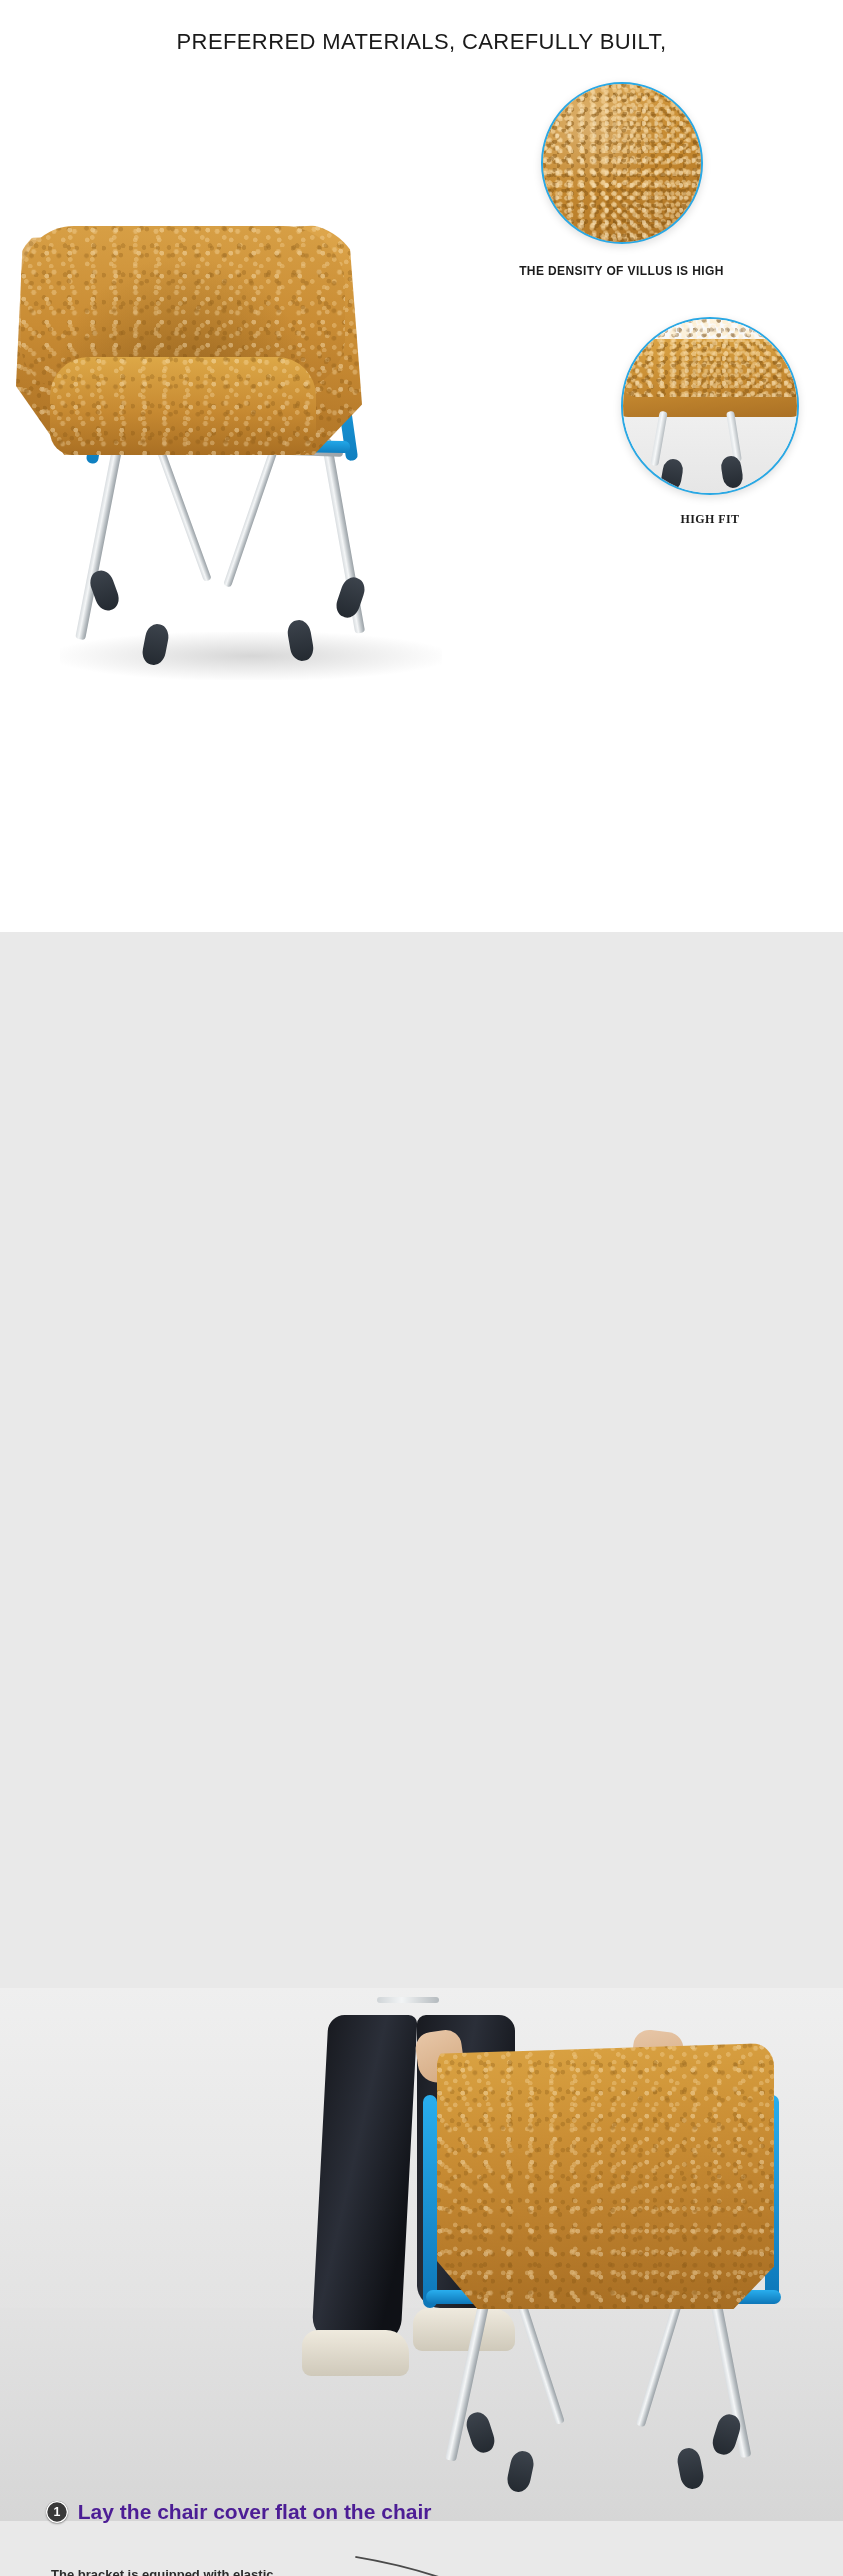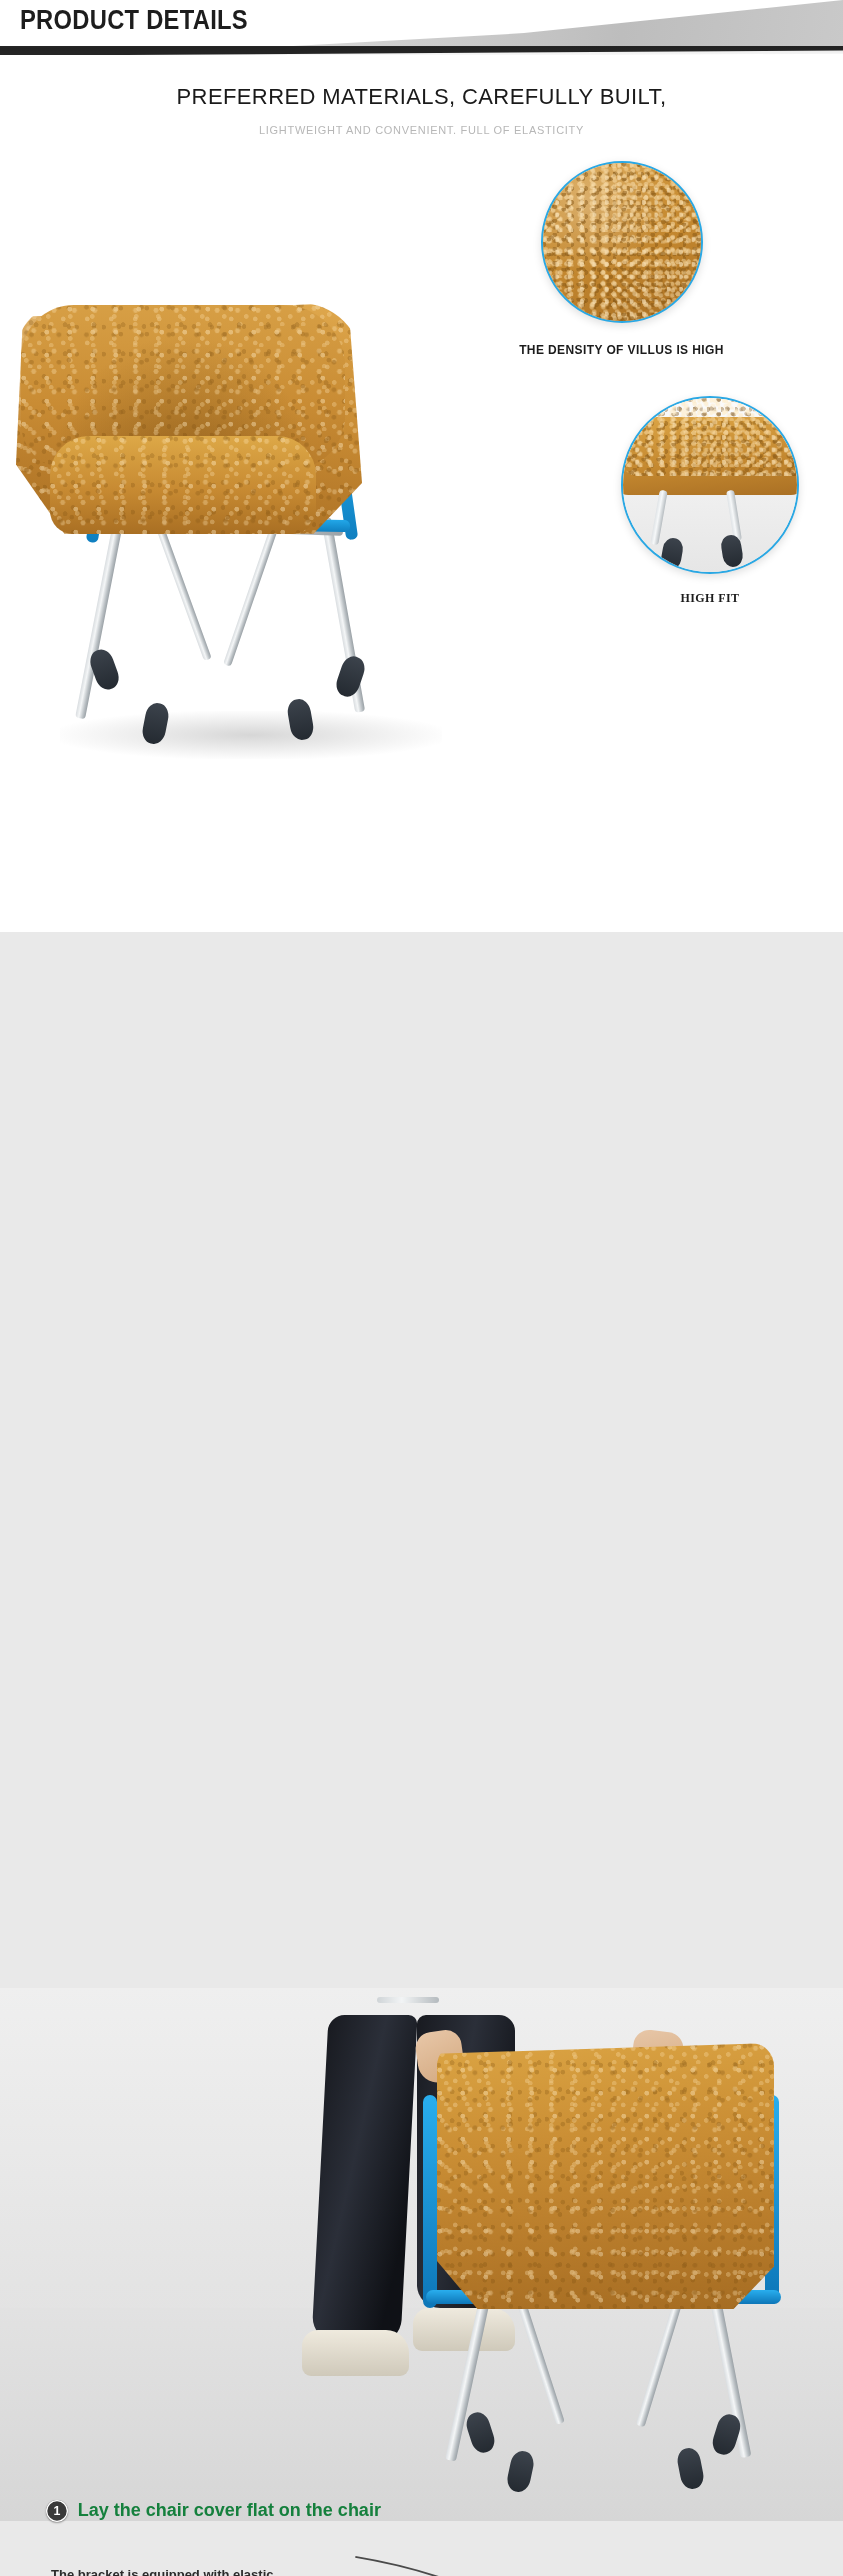--- a/index.html
+++ b/index.html
@@ -114,21 +114,21 @@
   .step-line { position: absolute; display: flex; align-items: center; gap: 9.8px; }
   .step-badge {
     width: 22px; height: 22px; border-radius: 50%;
     background: #3a3a3a; color: #fff;
     font-size: 12.4px; font-weight: 700;
     display: flex; align-items: center; justify-content: center;
     flex: 0 0 auto;
     box-shadow: inset 0 0 0 1.3px #fff, 0 0.9px 1.8px rgba(0,0,0,.35);
   }
   .step-text {
-    font-size: 18px; font-weight: 700; color: #15803d; line-height: 1.28;
+    font-size: 21px; font-weight: 700; color: #4c1d95; line-height: 1.28;
     font-family: "Liberation Sans", sans-serif;
   }
   .note-text {
     position: absolute; font-size: 13px; font-weight: 700; color: #2b2b2b;
     line-height: 1.55; font-family: "Liberation Sans", sans-serif;
   }
 
   .arrow-svg { position: absolute; pointer-events: none; }
 
   
@@ -137,32 +137,25 @@
   .skin  { background: linear-gradient(160deg,#e8c7a8,#d2a87f); }
   .shoe  { background: linear-gradient(180deg,#efeade,#cfc9ba); border-radius: 16px 23px 9px 9px; }
 </style>
 </head>
 <body>
 
 <div class="page">
 
   <div class="section-one">
 
-    <div class="banner">
-      <div class="banner-wedge"></div>
-      <div class="banner-bar"></div>
-      <div class="banner-bar-shadow"></div>
-      <div class="banner-title">PRODUCT DETAILS</div>
-    </div>
 
     <div class="s1-head">
       <h2>
         <span>PREFERRED MATERIALS, CAREFULLY BUILT,</span><br>
       </h2>
-      <div class="sub">LIGHTWEIGHT AND CONVENIENT. FULL OF ELASTICITY</div>
     </div>
 
     <div class="s1-stage">
 
       <div class="chair-main">
         <div class="floor-shadow"></div>
 
         <div class="leg" style="left:105px; top:348px; width:9.8px; height:204px; transform:rotate(11deg); transform-origin:top center;"></div>
         <div class="leg" style="left:312px; top:348px; width:9.8px; height:197px; transform:rotate(-10deg); transform-origin:top center;"></div>
         <div class="leg" style="left:142px; top:344px; width:8px;  height:155px; transform:rotate(-20deg); transform-origin:top center;"></div>

